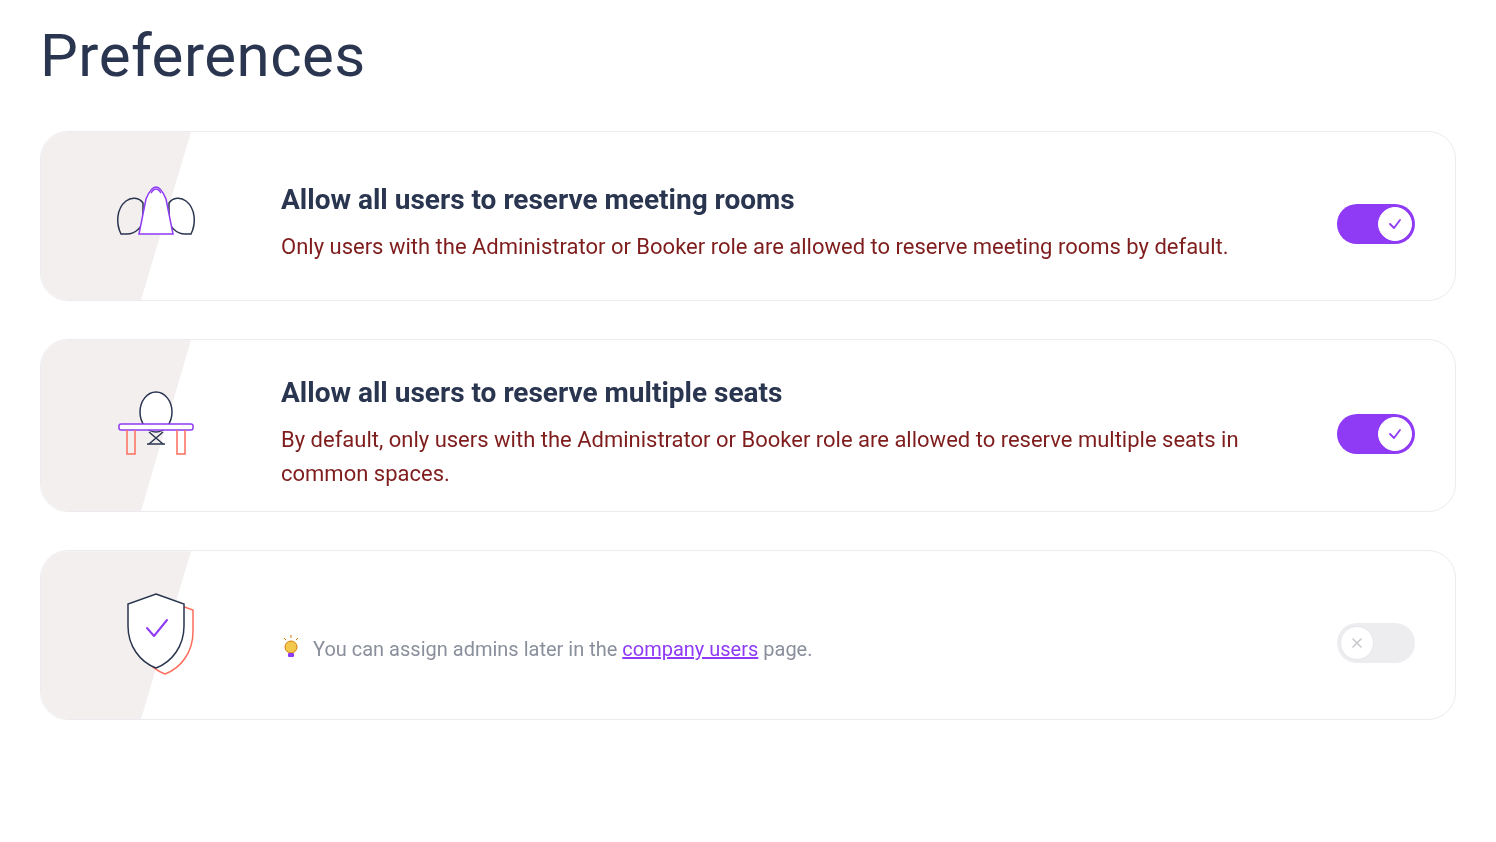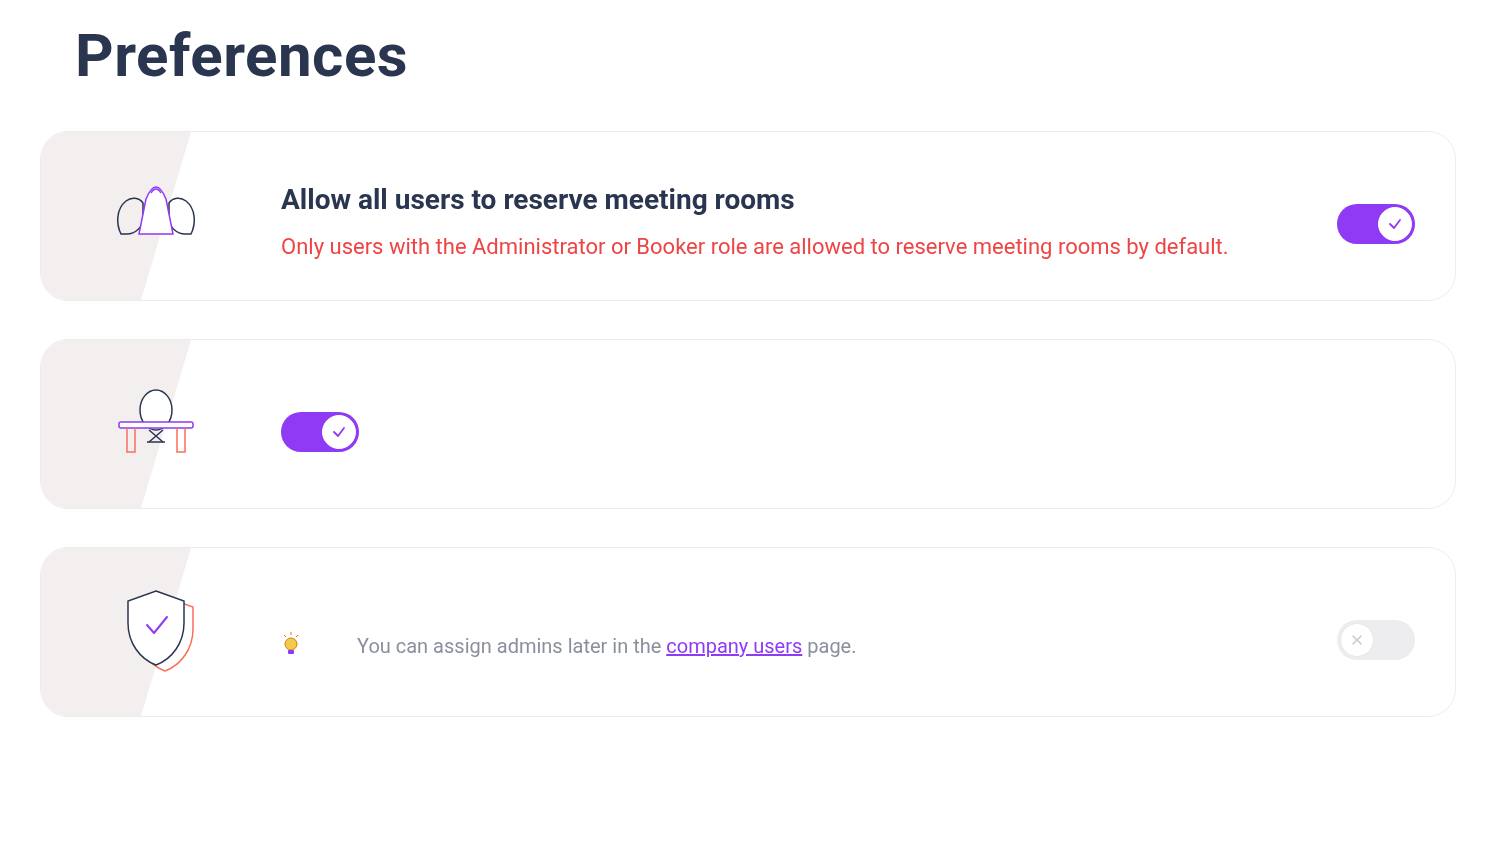--- a/index.html
+++ b/index.html
@@ -7,25 +7,24 @@
       margin: 0;
       padding: 0;
     }
     body {
       font-family: -apple-system, BlinkMacSystemFont, 'Segoe UI', Roboto, Helvetica, Arial, sans-serif;
       background: #ffffff;
       padding: 20px 40px;
     }
     .page-title {
       font-size: 60px;
-      font-weight: 700;
+      font-weight: 400;
       color: #2a3550;
       letter-spacing: 0.5px;
       margin-bottom: 40px;
-      margin-left: 35px;
     }
     .card {
       position: relative;
       border: 1px solid #ececf0;
       border-radius: 28px;
       padding: 36px 40px 20px 240px;
       margin-bottom: 38px;
       overflow: hidden;
       display: flex;
       align-items: center;
@@ -54,30 +53,29 @@
       margin-right: 40px;
     }
     .card-title {
       font-size: 28px;
       font-weight: 700;
       color: #2a3550;
       margin-bottom: 14px;
     }
     .card-desc {
       font-size: 22px;
-      color: #ef4444;
+      color: #7f1d1d;
       line-height: 1.55;
     }
     .hint-line {
       display: flex;
       align-items: center;
       font-size: 20px;
       color: #8a8f9c;
       margin-top: 12px;
-      gap: 44px;
     }
     .hint-line a {
       color: #8f3af5;
       text-decoration: underline;
     }
     .bulb {
       margin-right: 12px;
     }
     
     .toggle {
@@ -152,20 +150,24 @@
 <div class="card">
   <div class="icon-wrap">
     <svg width="90" height="80" viewBox="0 0 90 80" fill="none">
       <ellipse cx="45" cy="28" rx="16" ry="20" stroke="#2a3550" stroke-width="1.5" fill="#ffffff"></ellipse>
       <rect x="8" y="40" width="74" height="6" rx="2" stroke="#8f3af5" stroke-width="1.5" fill="#ffffff"></rect>
       <path d="M16 46 L16 70 L24 70 L24 46" stroke="#fc6e5b" stroke-width="1.5"></path>
       <path d="M66 46 L66 70 L74 70 L74 46" stroke="#fc6e5b" stroke-width="1.5"></path>
       <path d="M38 48 L52 60 M52 48 L38 60" stroke="#2a3550" stroke-width="1.5"></path>
       <path d="M36 60 L54 60" stroke="#2a3550" stroke-width="1.5"></path>
     </svg>
+  </div>
+  <div class="content">
+    <h2 class="card-title">Allow all users to reserve multiple seats</h2>
+    <p class="card-desc">By default, only users with the Administrator or Booker role are allowed to reserve multiple seats in common spaces.</p>
   </div>
   <div class="toggle on">
     <div class="knob">
       <svg class="check" viewBox="0 0 16 16" fill="none">
         <path d="M3 8 L7 12 L13 4" stroke="#8f3af5" stroke-width="1.8" stroke-linecap="round" stroke-linejoin="round"></path>
       </svg>
     </div>
   </div>
 </div>
 

